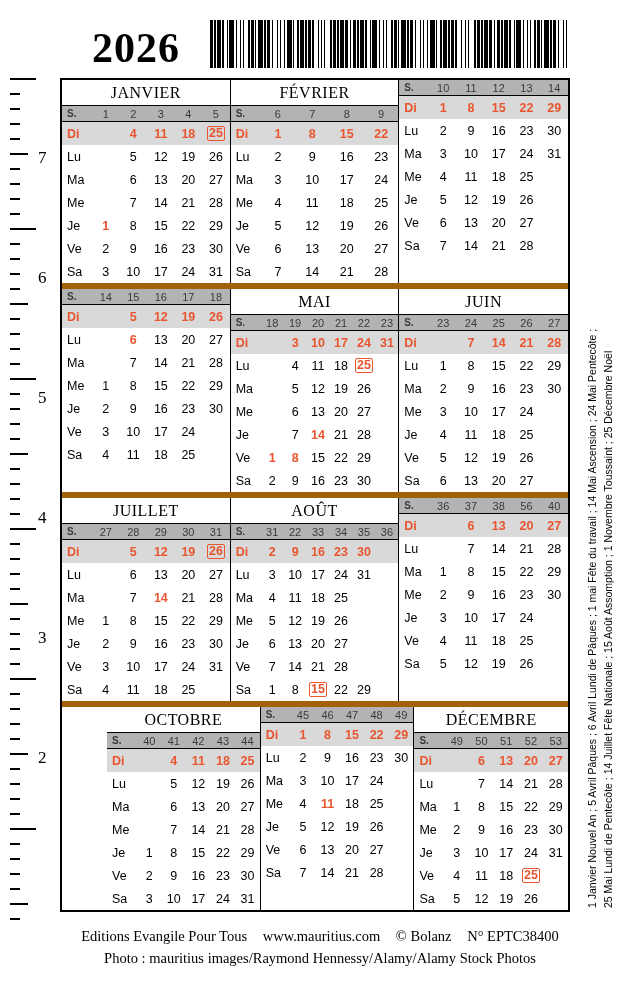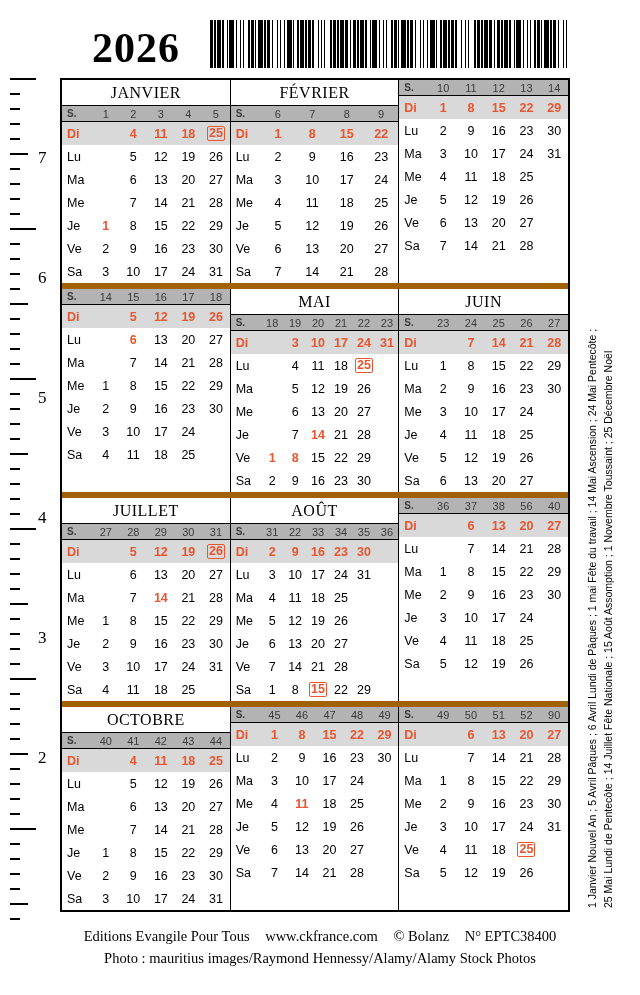--- a/index.html
+++ b/index.html
@@ -78,21 +78,21 @@
     left: 60px; top: 78px;
     width: 510px;
     border: 2px solid #000;
     box-sizing: border-box;
     background: #fff;
   }
   .quarter {
     display: flex;
     border-bottom: 6px solid #a16207;
   }
-  .quarter:last-child { border-bottom: none; }
+  .quarter:last-child { border-bottom: none; padding-left: 45px; }
   .month {
     width: 170px;
     box-sizing: border-box;
     border-right: 1px solid #000;
   }
   .month:last-child { border-right: none; }
 
   .month-name {
     text-align: center;
     font-size: 16px;
@@ -1194,27 +1194,28 @@
           <div class="day-row">
             <div class="dname">Sa</div>
             <div class="cell">7</div>
             <div class="cell">14</div>
             <div class="cell">21</div>
             <div class="cell">28</div>
             <div class="cell">&nbsp;</div>
           </div>
         </div>
         <div class="month">
+          <div class="month-name">DÉCEMBRE</div>
           <div class="weeks-row">
             <div class="wlabel">S.</div>
             <div class="wn">49</div>
             <div class="wn">50</div>
             <div class="wn">51</div>
             <div class="wn">52</div>
-            <div class="wn">90</div>
+            <div class="wn">53</div>
           </div>
           <div class="day-row row-sunday">
             <div class="dname">Di</div>
             <div class="cell">&nbsp;</div>
             <div class="cell"><span class="hol">6</span></div>
             <div class="cell"><span class="hol">13</span></div>
             <div class="cell"><span class="hol">20</span></div>
             <div class="cell"><span class="hol">27</span></div>
           </div>
           <div class="day-row">
@@ -1270,20 +1271,20 @@
     </div>
 
   <div class="legend">
     <div class="line l1">1 Janvier Nouvel An ; 5  Avril Pâques ; 6 Avril Lundi de Pâques ; 1 mai Fête du travail ; 14 Mai Ascension ; 24 Mai Pentecôte ;</div>
     <div class="line l2">25 Mai Lundi de Pentecôte ; 14 Juillet Fête Nationale ; 15 Août Assomption ; 1 Novembre Toussaint ; 25 Décembre Noël</div>
   </div>
 
   <div class="footer">
     <div class="f1">
       <span>Editions Evangile Pour Tous</span>
-      <span>www.ckfrance.com</span>
+      <span>www.mauritius.com</span>
       <span>© Bolanz</span>
       <span>N° EPTC38400</span>
     </div>
     <div class="f2">Photo : mauritius images/Raymond Hennessy/Alamy/Alamy Stock Photos</div>
   </div>
 
 </div>
 
 </body></html>

